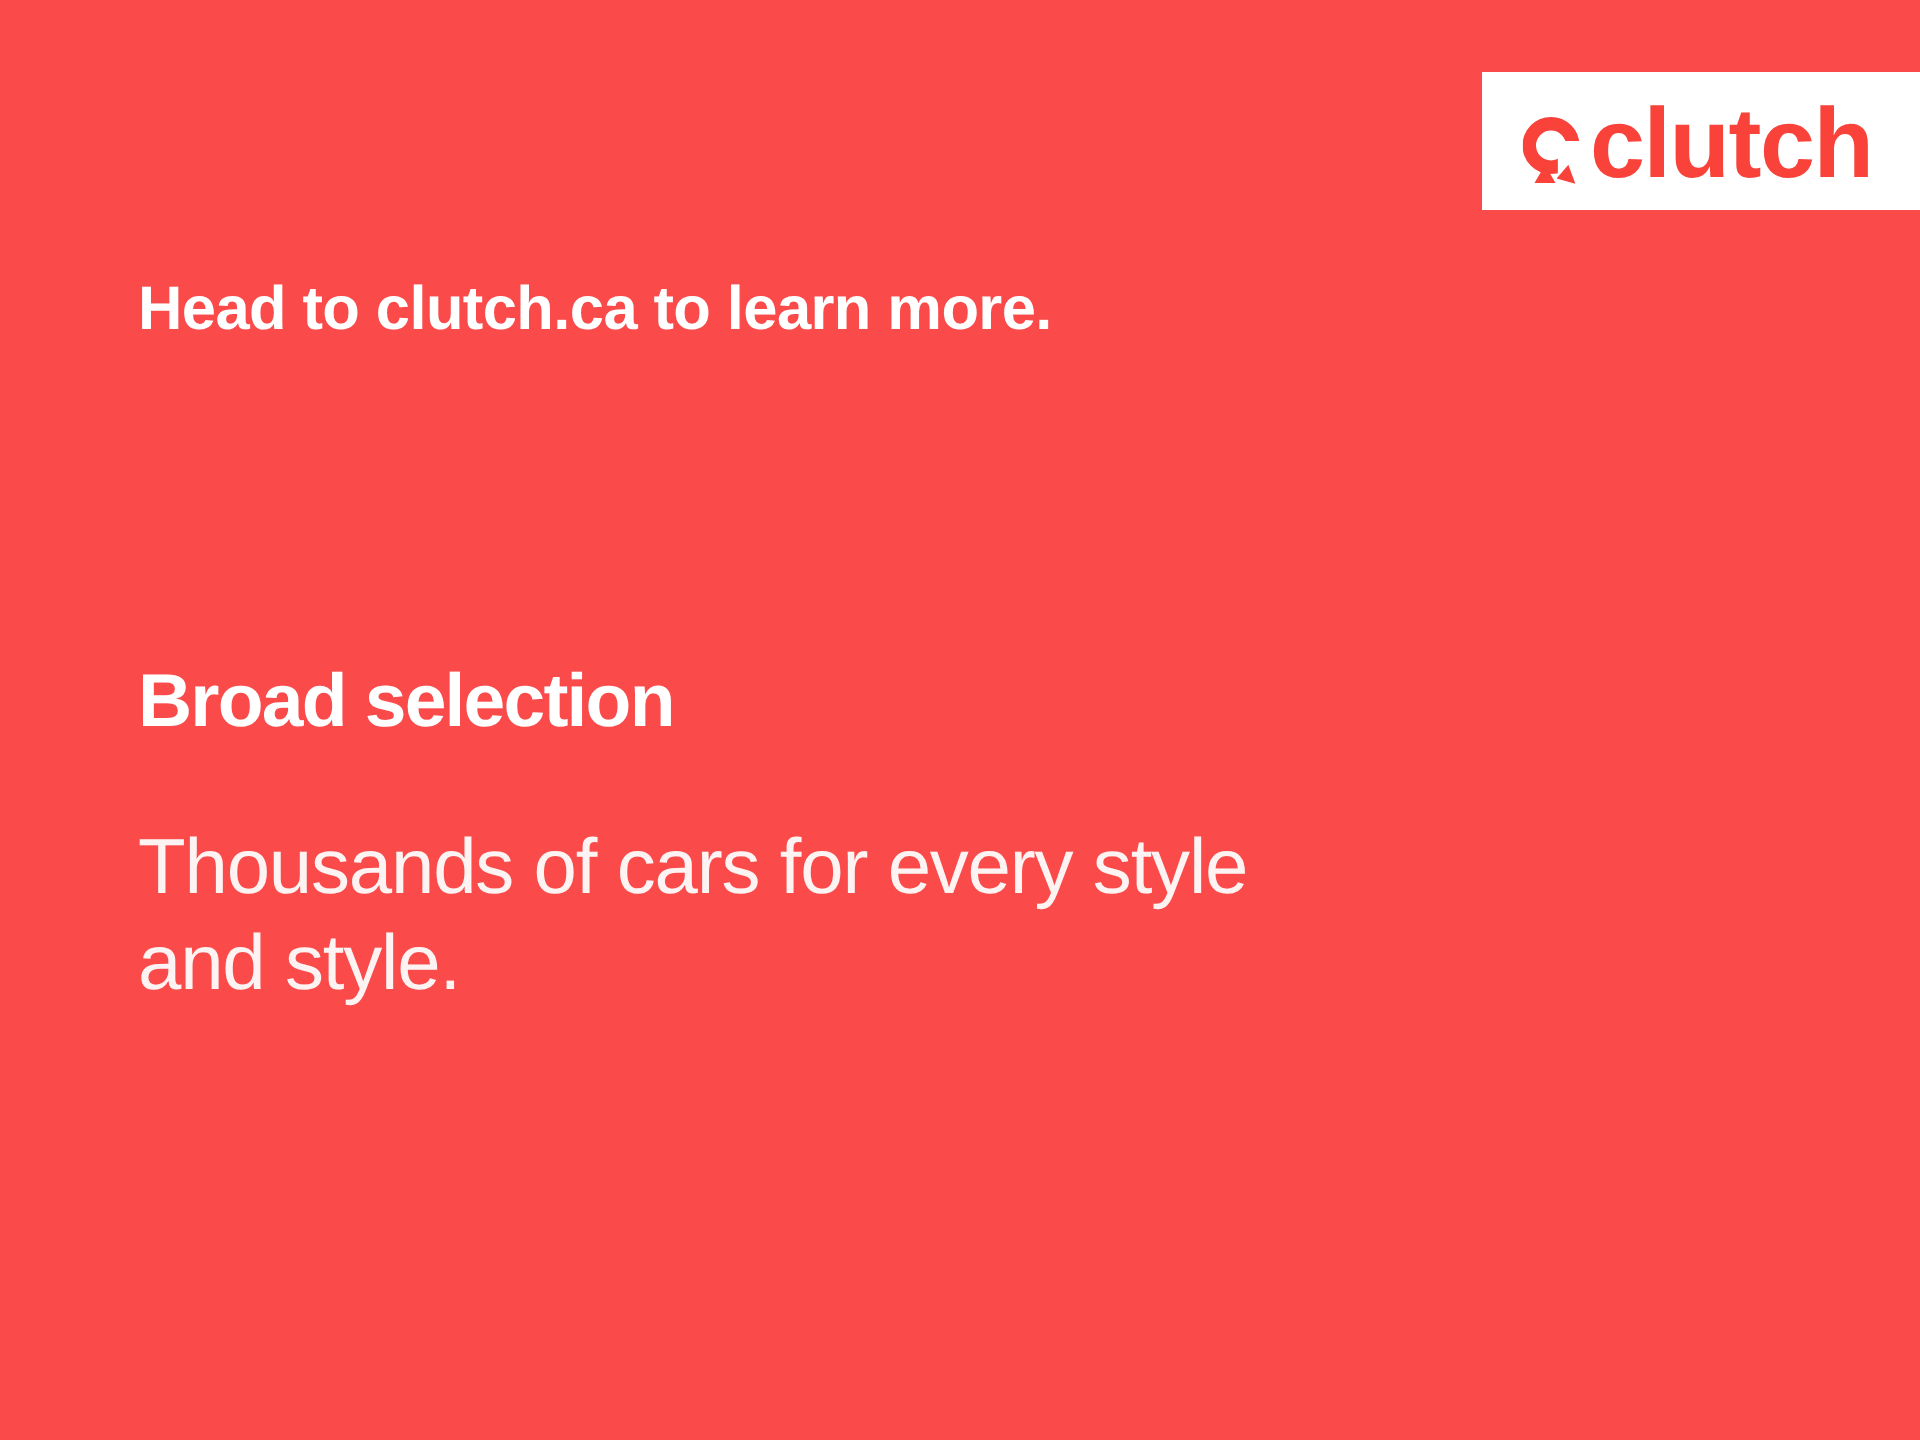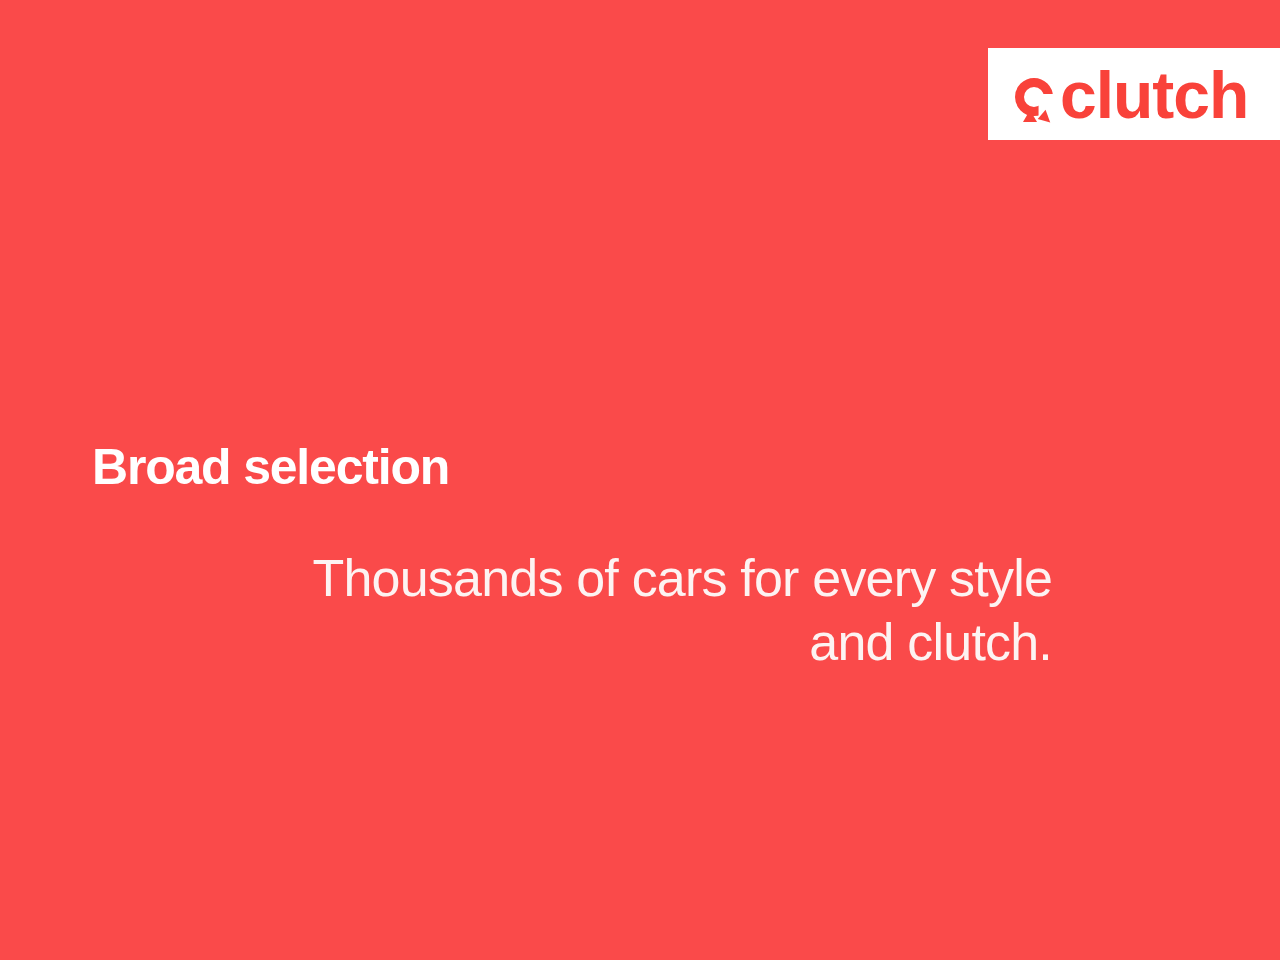--- a/index.html
+++ b/index.html
@@ -115,41 +115,41 @@
   #subheadline {
     position: absolute;
     left: 92px;
     top: 546px;
     width: 960px;
     font-size: 52px;
     font-weight: normal;
     color: #fdf3f2;
     line-height: 1.24;
     letter-spacing: -0.8px;
-    text-align: right;
   }
   #subheadline .line { display: block; white-space: nowrap; }
 </style>
 </head>
 <body>
 
 <div id="slide">
 
   <div id="logo-badge">
     <div id="logo-lockup">
       <span id="logo-mark">
         <span class="ring"></span>
         <span class="tri-left"></span>
         <span class="tri-right"></span>
       </span>
       <span id="logo-wordmark">clutch</span>
     </div>
   </div>
 
+  <div id="eyebrow">Head to clutch.ca to learn more.</div>
 
   <h1 id="headline">Broad selection</h1>
 
   <div id="subheadline">
     <span class="line">Thousands of cars for every style</span>
-    <span class="line">and clutch.</span>
+    <span class="line">and style.</span>
   </div>
 
 </div>
 
 </body></html>

